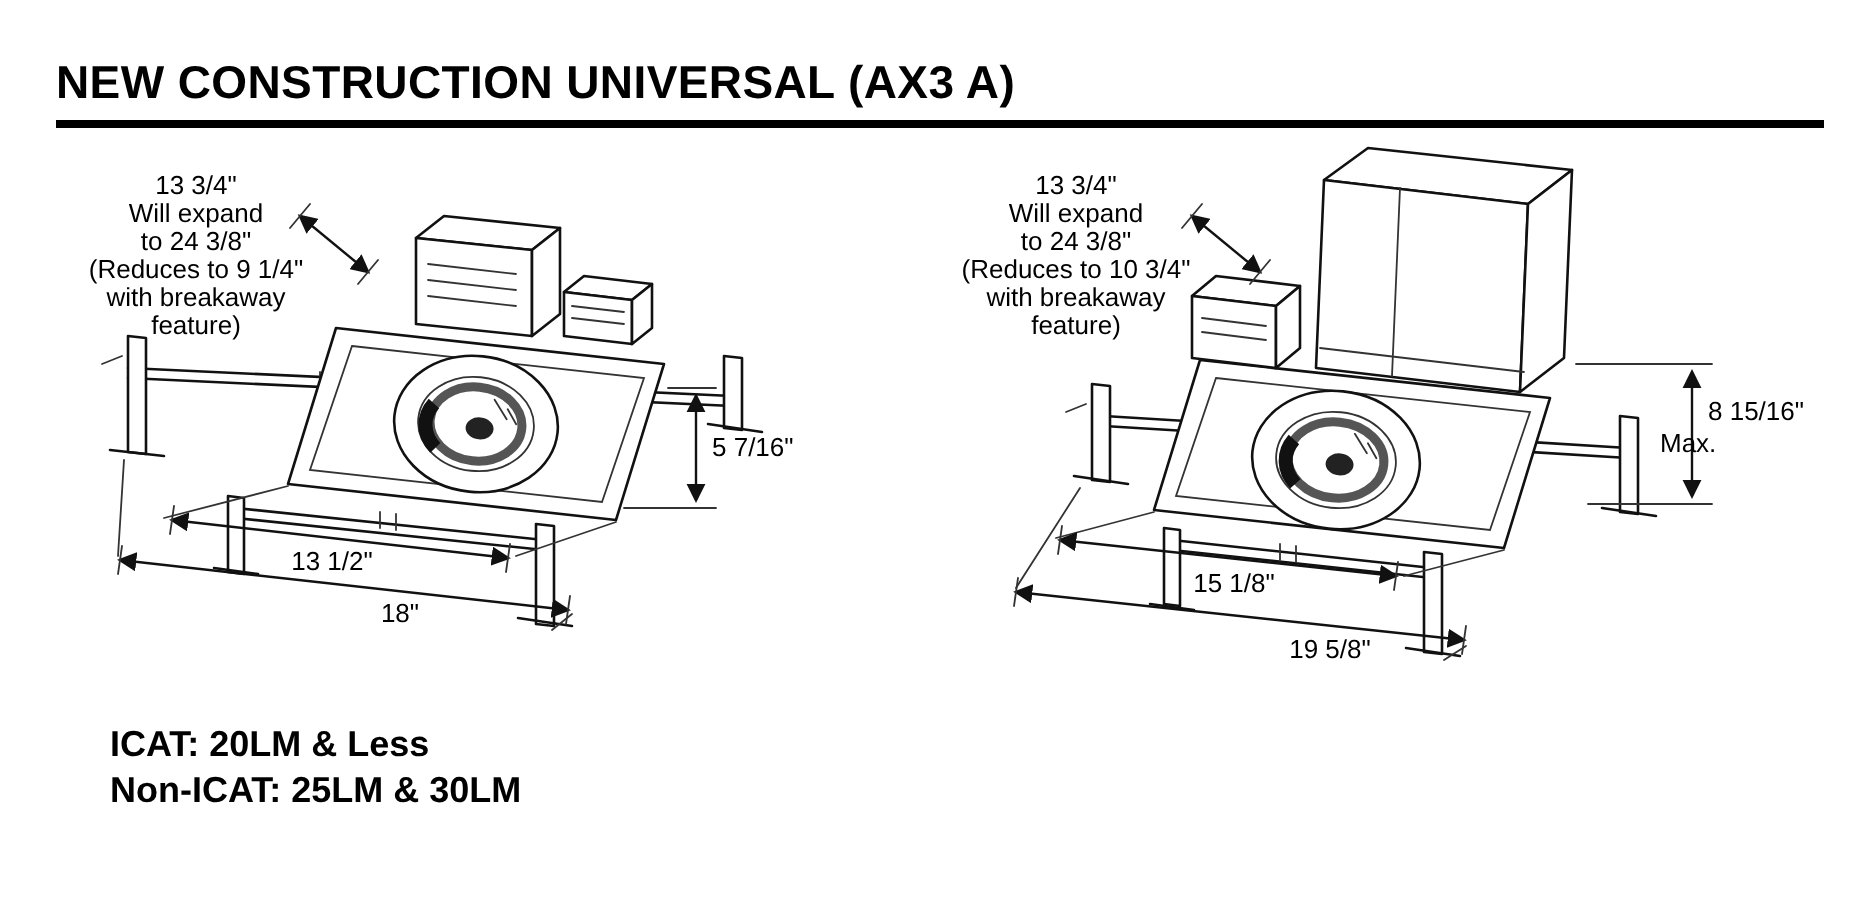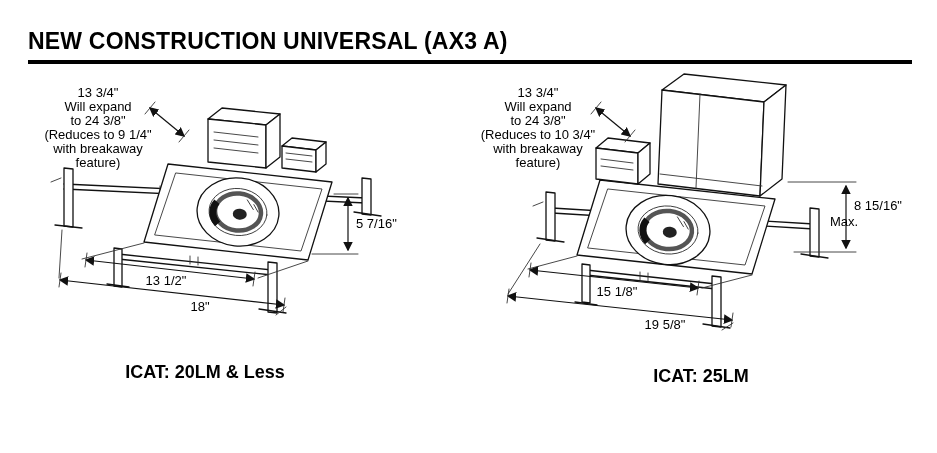--- a/index.html
+++ b/index.html
@@ -6,21 +6,21 @@
   html,body { background:#ffffff; }
   .sheet {
     position:relative; width:937px; height:453px; background:#ffffff;
     font-family:"Liberation Sans", sans-serif; color:#000; overflow:hidden;margin-top:12px;
   }
   .abs { position:absolute; }
   .title { font-weight:bold; font-size:23px; letter-spacing:0.2px; white-space:nowrap; }
   .rule { background:#000; }
   .note { font-size:13px; line-height:1.07; text-align:center; white-space:nowrap; }
   .dimlabel { font-size:13px; white-space:nowrap; }
-  .caption { font-weight:bold; font-size:18px; text-align:center; line-height:1.3; white-space:nowrap; }
+  .caption { font-weight:bold; font-size:18px; text-align:left; line-height:1.3; white-space:nowrap; }
   svg .ln   { fill:none; stroke:#111; stroke-width:1.3; stroke-linecap:round; stroke-linejoin:round; }
   svg .thin { fill:none; stroke:#333; stroke-width:0.9; stroke-linecap:round; }
   svg .fw   { fill:#fff; stroke:#111; stroke-width:1.3; stroke-linejoin:round; }
   svg .dim  { fill:none; stroke:#111; stroke-width:1.2; }
 </style>
 </head>
 <body>
 
 <div class="sheet">
 
@@ -185,33 +185,31 @@
     <div>with breakaway</div>
     <div>feature)</div>
   </div>
 
   <div class="abs dimlabel" style="left:356px; top:204px;">5 7/16"</div>
   <div class="abs dimlabel" style="left:121px; top:261px; width:90px; text-align:center;">13 1/2"</div>
   <div class="abs dimlabel" style="left:170px; top:287px; width:60px; text-align:center;">18"</div>
 
   <div class="abs caption" style="left:55px; top:349px; width:300px;">
     <div>ICAT: 20LM &amp; Less</div>
+    <div>Non-ICAT: 25LM &amp; 30LM</div>
   </div>
 
   <div class="abs note" style="left:460px; top:74px; width:156px;">
     <div>13 3/4"</div>
     <div>Will expand</div>
     <div>to 24 3/8"</div>
     <div>(Reduces to 10 3/4"</div>
     <div>with breakaway</div>
     <div>feature)</div>
   </div>
 
   <div class="abs dimlabel" style="left:854px; top:186px;">8 15/16"</div>
   <div class="abs dimlabel" style="left:830px; top:202px;">Max.</div>
   <div class="abs dimlabel" style="left:572px; top:272px; width:90px; text-align:center;">15 1/8"</div>
   <div class="abs dimlabel" style="left:620px; top:305px; width:90px; text-align:center;">19 5/8"</div>
 
-  <div class="abs caption" style="left:556px; top:353px; width:290px;">
-    <div>ICAT: 25LM</div>
-  </div>
 
 </div>
 
 </body></html>

